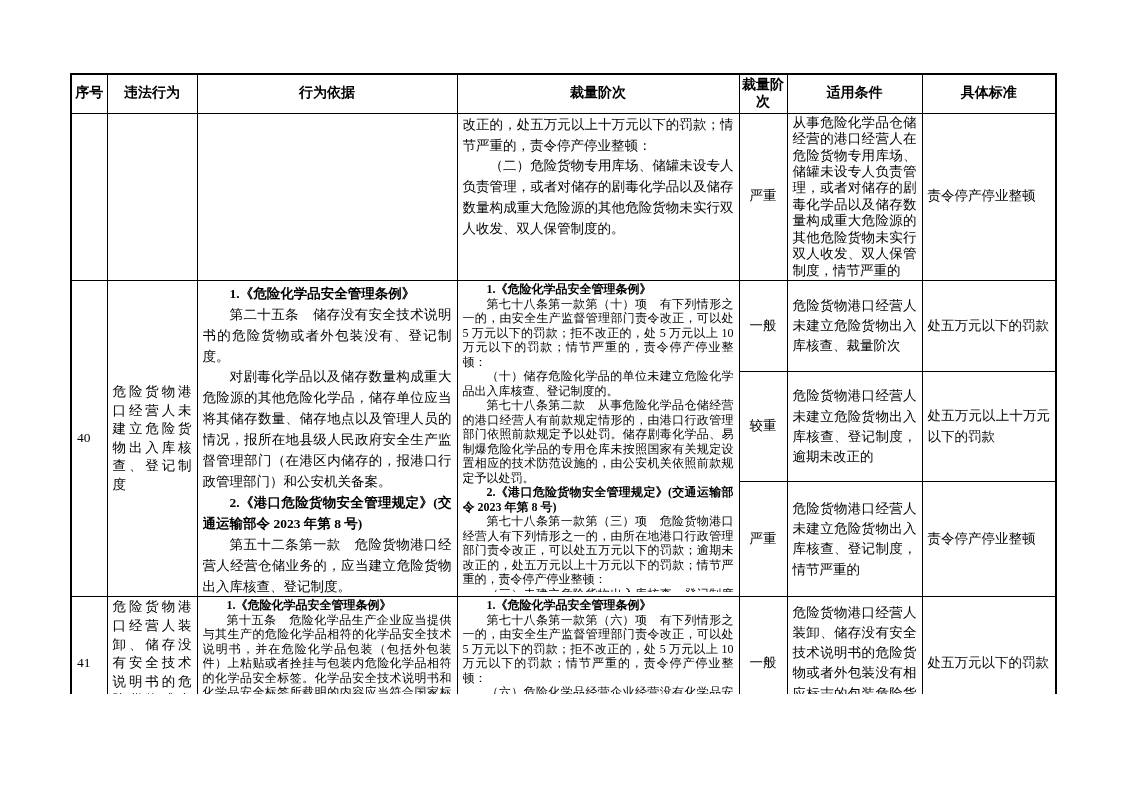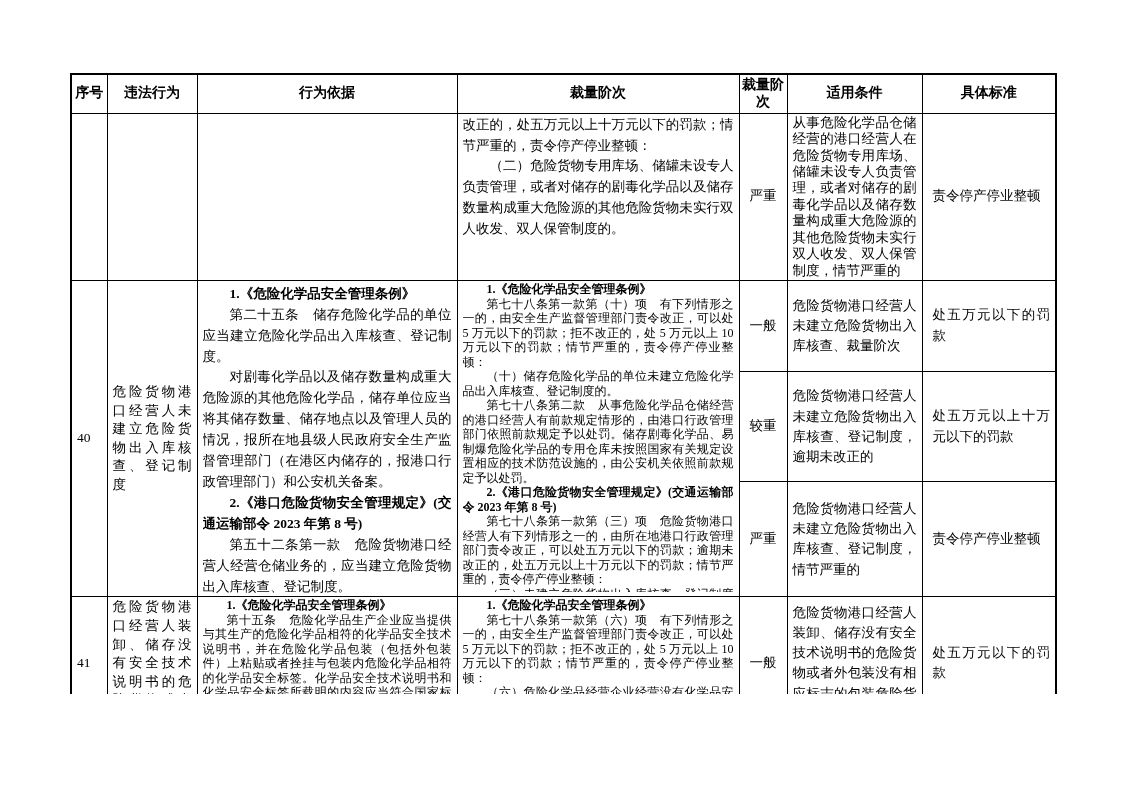--- a/index.html
+++ b/index.html
@@ -38,21 +38,21 @@
   tr.r40a{height:91px;}
   tr.r40b{height:110px;}
   tr.r40c{height:115px;}
   tr.r41{height:120px;}
 
   td.c-serial{}
   td.c-tier{text-align:center;padding:1px 2px;}
   td.c-violation{text-align:justify;line-height:1.38;vertical-align:middle;}
   td.c-behavior,td.c-impl{vertical-align:top;text-align:justify;}
   td.c-cond{text-align:justify;line-height:1.5;}
-  td.c-std{text-align:justify;line-height:1.55;padding-left:10px;}
+  td.c-std{text-align:justify;line-height:1.55;}
   td.v-top{vertical-align:top;}
   td.v-mid{vertical-align:middle;}
 
   .para{margin:0;text-align:justify;}
   .para.indent{text-indent:2em;}
   .para.bold{font-weight:bold;}
 
   
   .dense .para{font-size:12px;line-height:14.5px;}
   .cond-dense{line-height:1.22 !important;margin-top:24px;}
@@ -112,21 +112,21 @@
         <td class="c-cond cond-dense">从事危险化学品仓储经营的港口经营人在危险货物专用库场、储罐未设专人负责管理，或者对储存的剧毒化学品以及储存数量构成重大危险源的其他危险货物未实行双人收发、双人保管制度，情节严重的</td>
         <td class="c-std">责令停产停业整顿</td>
       </tr>
 
       <tr class="r40a">
         <td class="c-serial" rowspan="3">40</td>
         <td class="c-violation" rowspan="3">危险货物港口经营人未建立危险货物出入库核查、登记制度</td>
         <td class="c-behavior v-mid" rowspan="3">
           <div class="clip clip-40">
               <p class="para bold indent">1.《危险化学品安全管理条例》</p>
-              <p class="para indent">第二十五条　储存危险化学品的单位应当建立危险化学品出入库核查、登记制度。</p>
+              <p class="para indent">第二十五条　储存没有安全技术说明书的危险货物或者外包装没有、登记制度。</p>
               <p class="para indent">对剧毒化学品以及储存数量构成重大危险源的其他危险化学品，储存单位应当将其储存数量、储存地点以及管理人员的情况，报所在地县级人民政府安全生产监督管理部门（在港区内储存的，报港口行政管理部门）和公安机关备案。</p>
               <p class="para bold indent">2.《港口危险货物安全管理规定》(交通运输部令 2023 年第 8 号)</p>
               <p class="para indent">第五十二条第一款　危险货物港口经营人经营仓储业务的，应当建立危险货物出入库核查、登记制度。</p>
             </div>
         </td>
         <td class="c-impl v-top dense" rowspan="3">
           <div class="clip clip-40">
               <p class="para bold indent">1.《危险化学品安全管理条例》</p>
               <p class="para indent">第七十八条第一款第（十）项　有下列情形之一的，由安全生产监督管理部门责令改正，可以处 5 万元以下的罚款；拒不改正的，处 5 万元以上 10 万元以下的罚款；情节严重的，责令停产停业整顿：</p>
               <p class="para indent">（十）储存危险化学品的单位未建立危险化学品出入库核查、登记制度的。</p>

